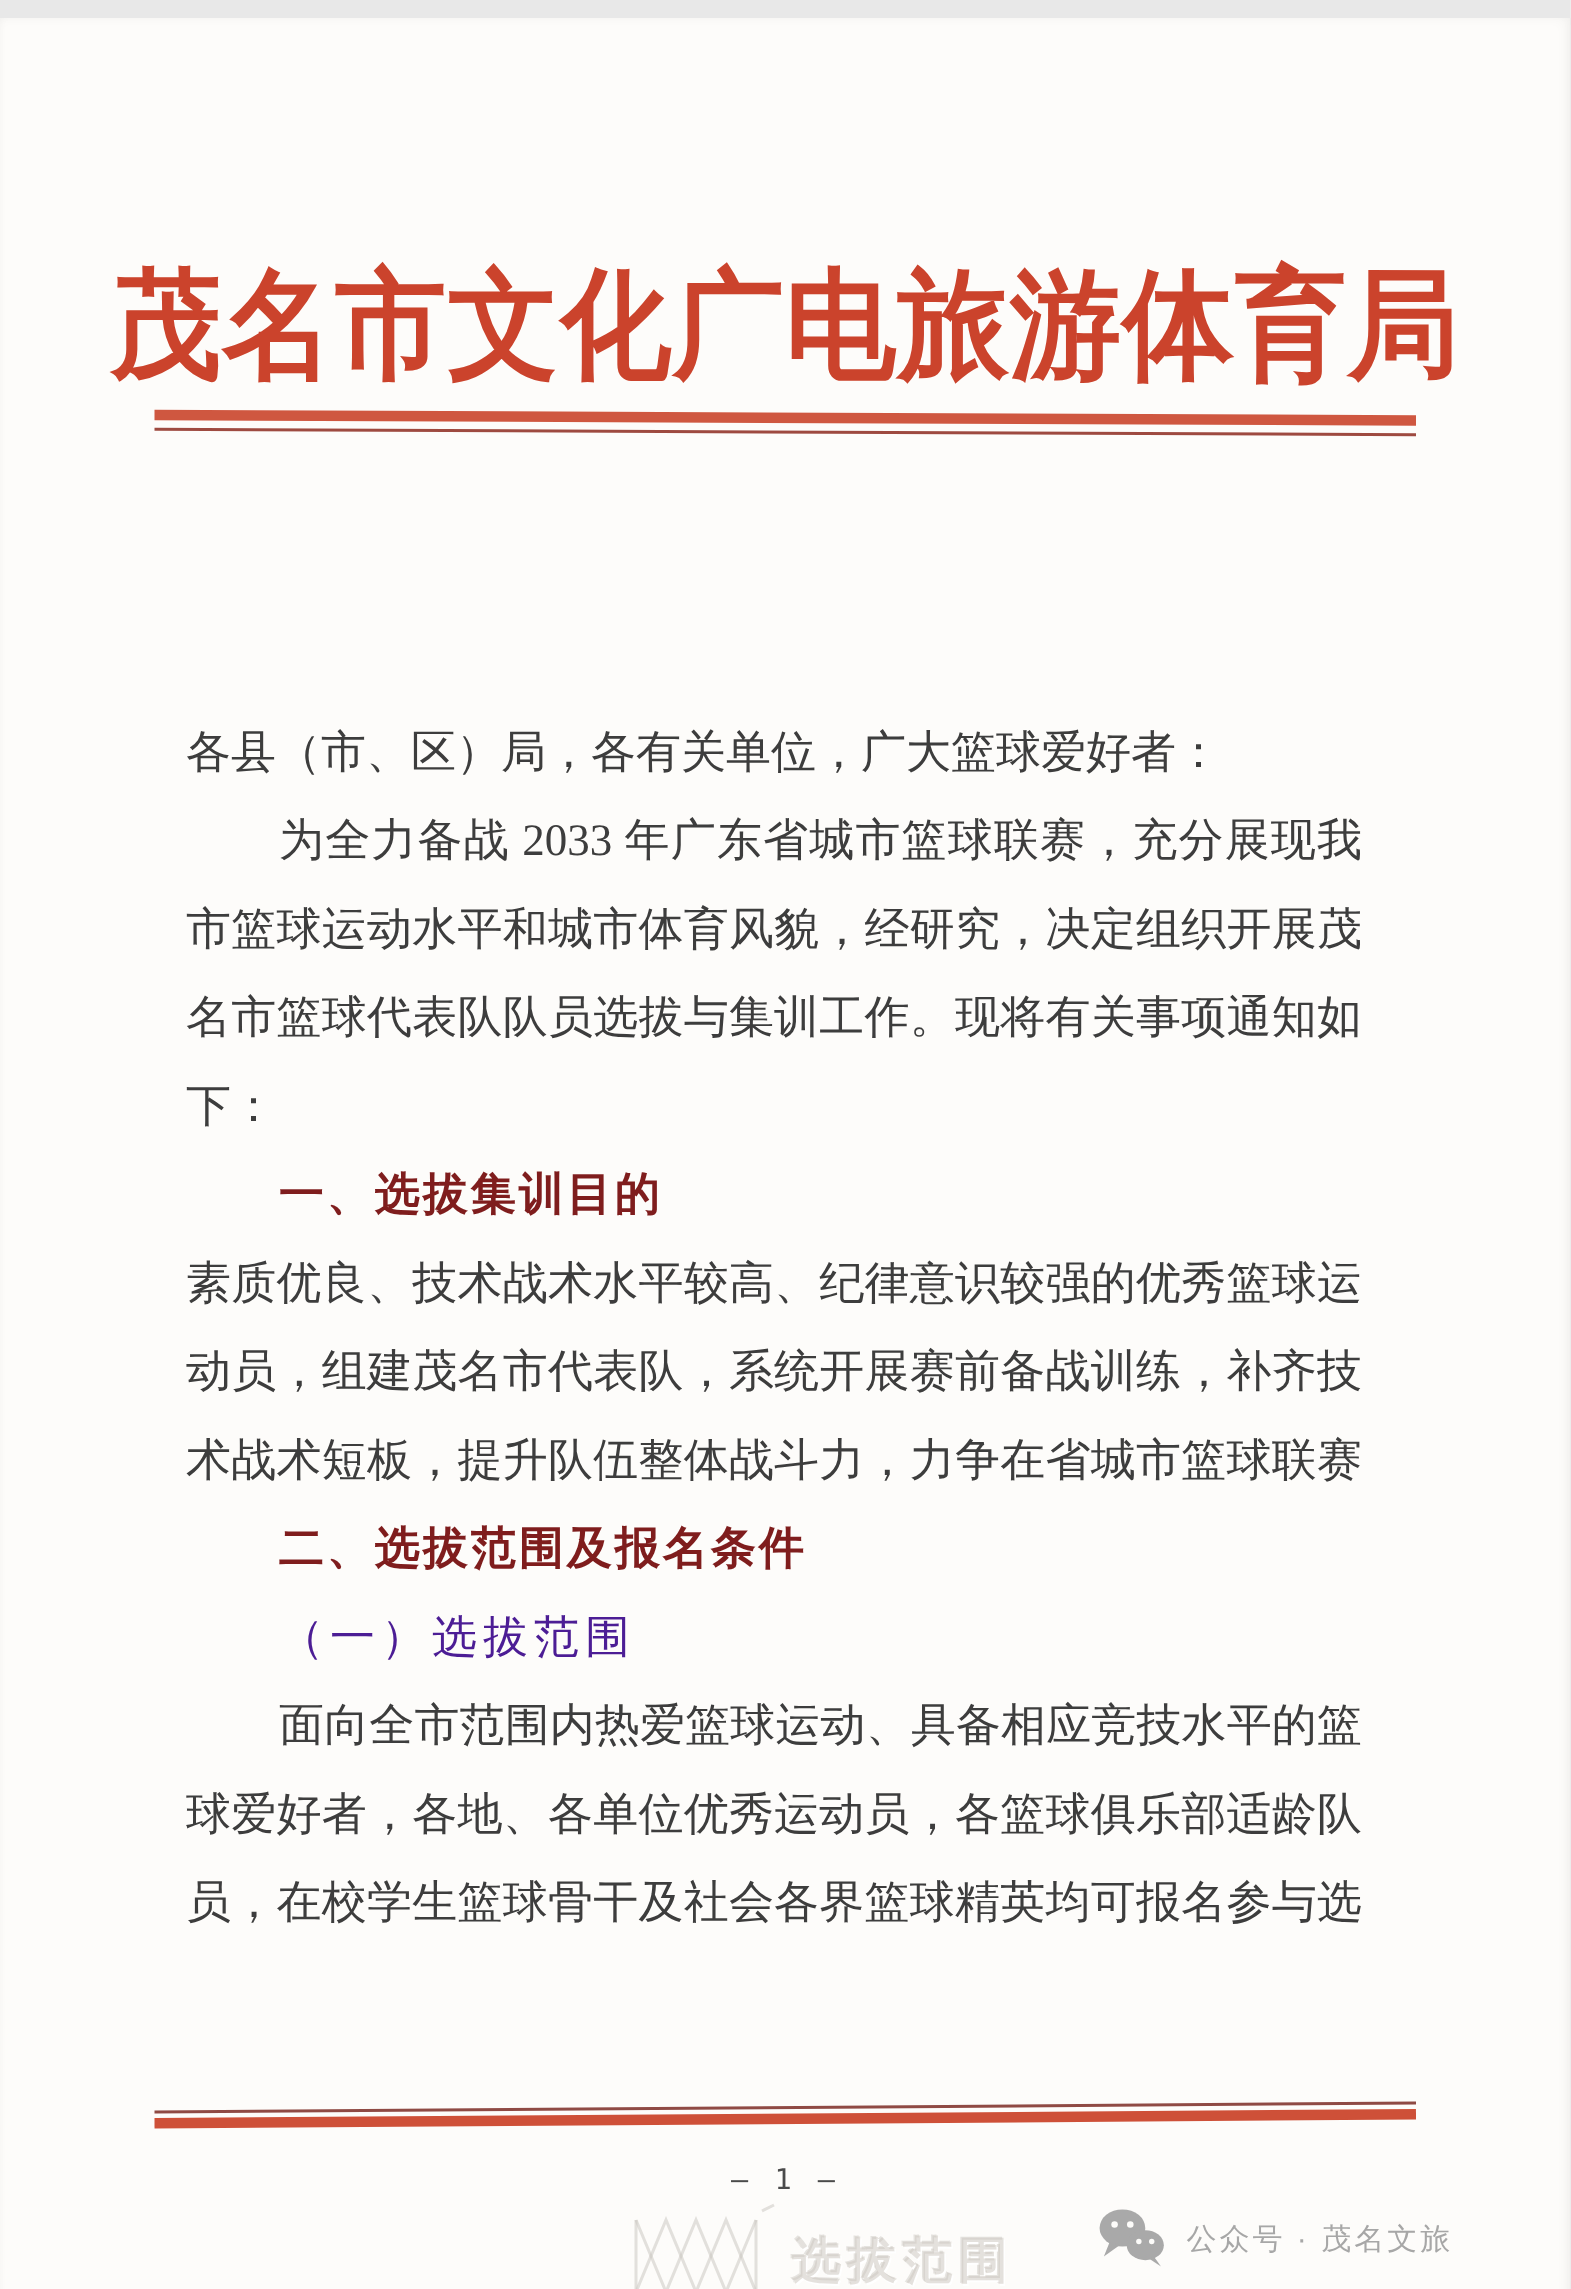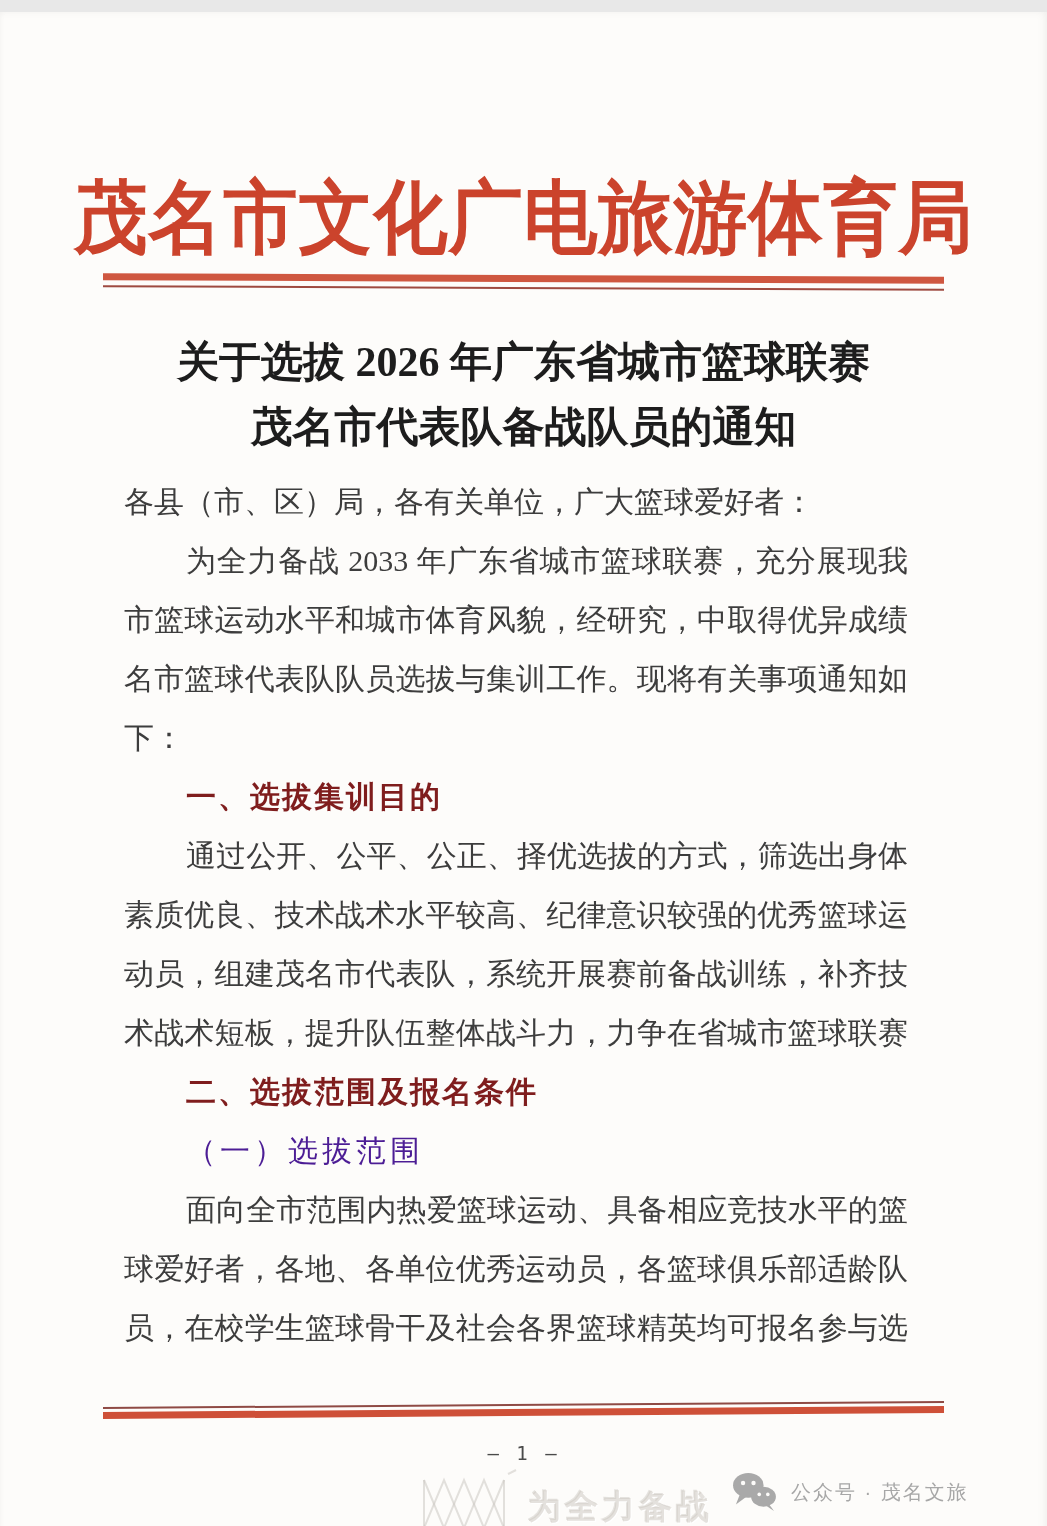--- a/index.html
+++ b/index.html
@@ -148,33 +148,28 @@
 </style>
 </head>
 <body>
 
 <div class="page">
 
   <div class="agency-header">茂名市文化广电旅游体育局</div>
   <div class="rule rule-top-thick"></div>
   <div class="rule rule-top-thin"></div>
 
-  <div class="doc-title">
-    <div>关于选拔 2026 年广东省城市篮球联赛</div>
-    <div>茂名市代表队备战队员的通知</div>
-  </div>
 
   <div class="body-block">
     <div class="line">各县（市、区）局，各有关单位，广大篮球爱好者：</div>
     <div class="line fill indent">为全力备战 2033 年广东省城市篮球联赛，充分展现我</div>
-    <div class="line fill">市篮球运动水平和城市体育风貌，经研究，中取得优异成绩</div>
+    <div class="line fill">市篮球运动水平和城市体育风貌，经研究，决定组织开展茂</div>
     <div class="line fill">名市篮球代表队队员选拔与集训工作。现将有关事项通知如</div>
     <div class="line">下：</div>
     <div class="line heading indent">一、选拔集训目的</div>
-    <div class="line fill indent">通过公开、公平、公正、择优选拔的方式，筛选出身体</div>
     <div class="line fill">素质优良、技术战术水平较高、纪律意识较强的优秀篮球运</div>
     <div class="line fill">动员，组建茂名市代表队，系统开展赛前备战训练，补齐技</div>
     <div class="line fill">术战术短板，提升队伍整体战斗力，力争在省城市篮球联赛</div>
     <div class="line heading indent">二、选拔范围及报名条件</div>
     <div class="line kaiti indent">（一）选拔范围</div>
     <div class="line fill indent">面向全市范围内热爱篮球运动、具备相应竞技水平的篮</div>
     <div class="line fill">球爱好者，各地、各单位优秀运动员，各篮球俱乐部适龄队</div>
     <div class="line fill">员，在校学生篮球骨干及社会各界篮球精英均可报名参与选</div>
   </div>
 
@@ -186,21 +181,21 @@
   <div class="watermark">
     <svg class="watermark-logo" viewBox="0 0 96 70" fill="none">
       <g stroke="rgba(200,196,189,0.50)" stroke-width="2">
         <path d="M2 12 L22 60 L42 12 L62 60 L82 12"></path>
         <path d="M2 60 L22 12 L42 60 L62 12 L82 60"></path>
         <path d="M2 12 L2 60 M82 12 L82 60"></path>
         <path d="M86 6 L94 2"></path>
       </g>
     </svg>
     <div class="watermark-text">
-      <div class="watermark-name">为全力备战</div>
+      <div class="watermark-name">选拔范围</div>
       <div class="watermark-url">WWW.GDMM.COM</div>
     </div>
   </div>
 
   <div class="wechat-badge">
     <svg class="wechat-icon-box" viewBox="0 0 48 42">
       <g fill="#a9a9a9">
         <ellipse cx="18" cy="14" rx="16" ry="13"></ellipse>
         <polygon points="9,24 5,34 16,26"></polygon>
         <ellipse cx="34" cy="26" rx="13" ry="10.5"></ellipse>

